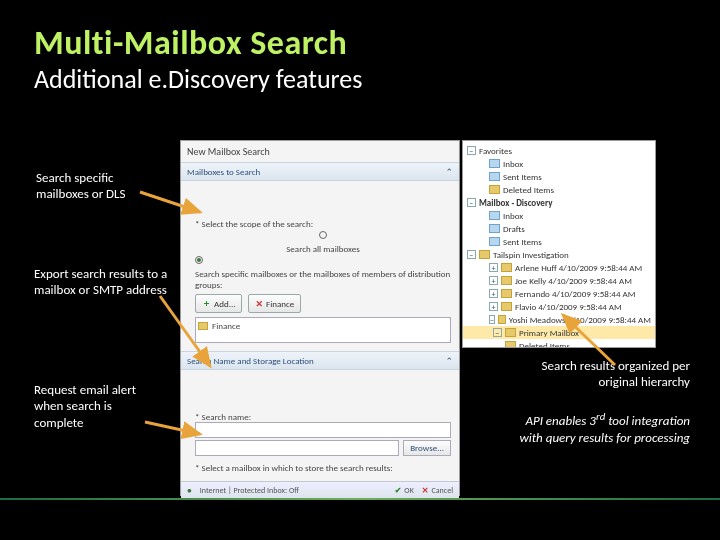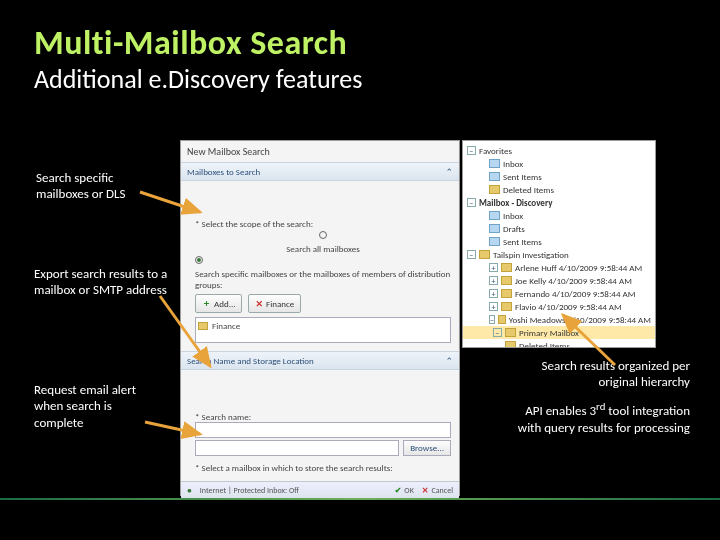--- a/index.html
+++ b/index.html
@@ -111,21 +111,21 @@
 <body>
 
 <div class="slide-title">Multi-Mailbox Search</div>
 <div class="slide-subtitle">Additional e.Discovery features</div>
 
 <div class="callout" style="left:36px;top:170px;width:130px;">Search specific mailboxes or DLS</div>
 <div class="callout" style="left:34px;top:266px;width:150px;">Export search results to a mailbox or SMTP address</div>
 <div class="callout" style="left:34px;top:382px;width:120px;">Request email alert when search is complete</div>
 
 <div class="callout right" style="right:30px;top:358px;width:175px;">Search results organized per original hierarchy</div>
-<div class="callout right" style="right:30px;top:400px;width:175px;">
+<div class="callout right" style="right:30px;top:410px;width:175px;font-style:italic;">
   <span>API enables 3</span><sup>rd</sup><span> tool integration with query results for processing</span>
 </div>
 
 <div class="panel wizard">
   <div class="wiz-title">New Mailbox Search</div>
 
   <div class="section-hdr">
     <span>Mailboxes to Search</span>
     <span>⌃</span>
   </div>

